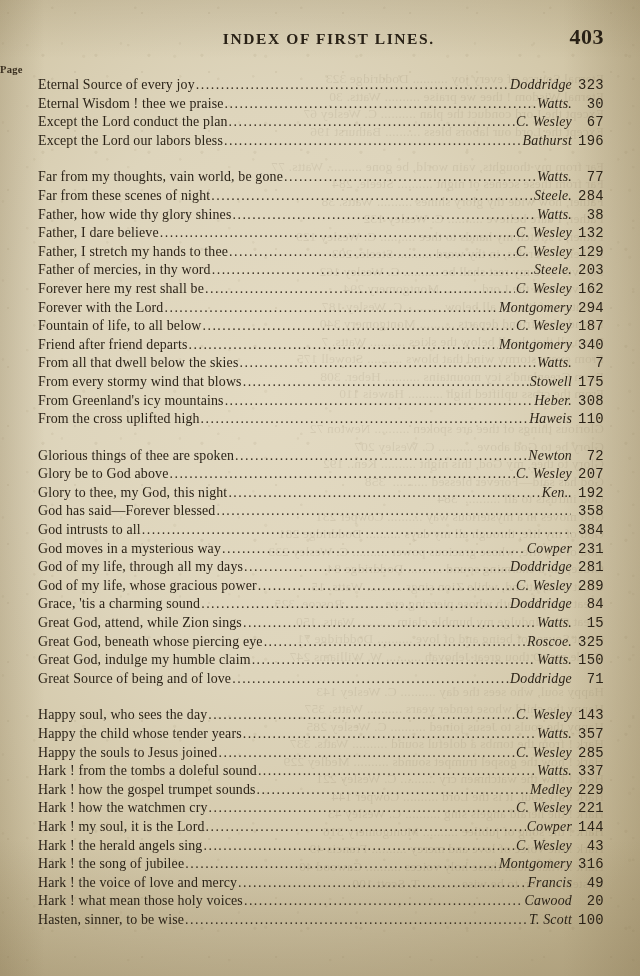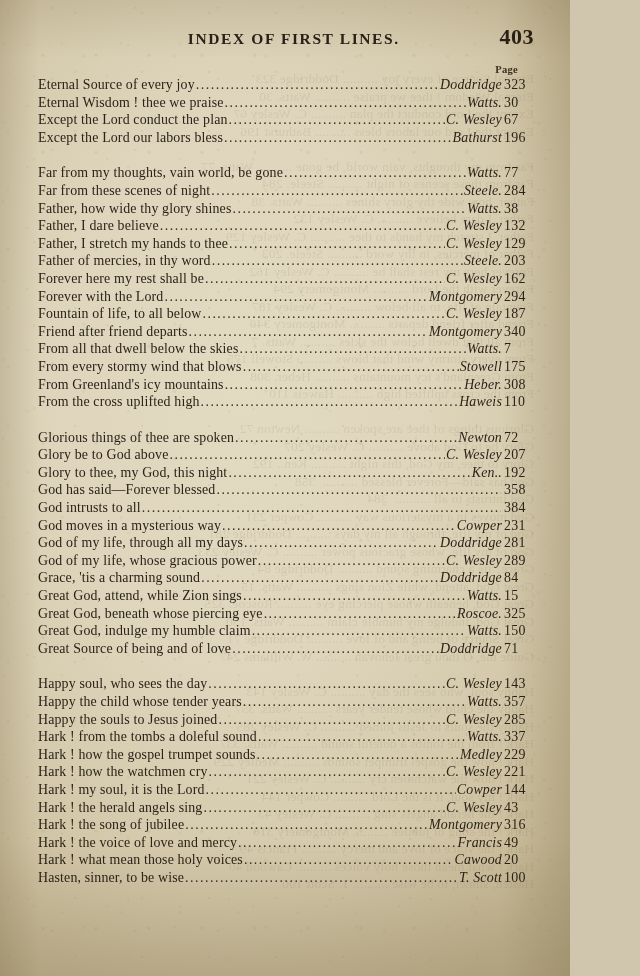--- a/index.html
+++ b/index.html
@@ -3,21 +3,21 @@
 <meta charset="utf-8">
 <title>Index of First Lines</title>
 <style>
   html, body {
     margin: 0;
     padding: 0;
     background: #cfc6ad;
   }
   #page {
     position: relative;
-    width: 570px;
+    width: 640px;
     height: 976px;
     overflow: hidden;
     background:
       radial-gradient(ellipse 78% 70% at 42% 40%, #e3dac2 0%, #ded5bc 42%, #d4c9ab 72%, #c6b996 100%);
     font-family: "Liberation Serif", "DejaVu Serif", serif;
     color: #2b2318;
   }
   
   #grain {
     position: absolute;
@@ -85,22 +85,22 @@
     position: absolute;
     right: 0;
     top: -4px;
     font-size: 22px;
     font-weight: bold;
     letter-spacing: .5px;
     color: #292116;
   }
 
   .page-col-label {
-    margin: 2px 48px 1px 0;
-    text-align: right;
+    margin: 2px 36px 1px 0;
+    text-align: left;
     font-size: 10.5px;
     font-weight: bold;
     letter-spacing: .3px;
     color: #3a2f20;
     padding-right: 4px;
   }
 
   
   .index-body {
     margin: 0 36px 0 38px;
@@ -136,22 +136,23 @@
   .author {
     flex: 0 0 auto;
     font-style: italic;
     letter-spacing: .2px;
     padding-right: 2px;
     text-align: center;
   }
   .pageno {
     flex: 0 0 auto;
     width: 30px;
-    text-align: left;
+    text-align: right;
     letter-spacing: .3px;
+    font-family: Liberation Mono, monospace;
   }
 </style>
 </head>
 <body>
 
 <div id="page">
 
   <div id="grain"></div>
   <div id="showthrough">Eternal Source of every joy .......... Doddridge 323
 Eternal Wisdom ! thee we praise .......... Watts. 30

